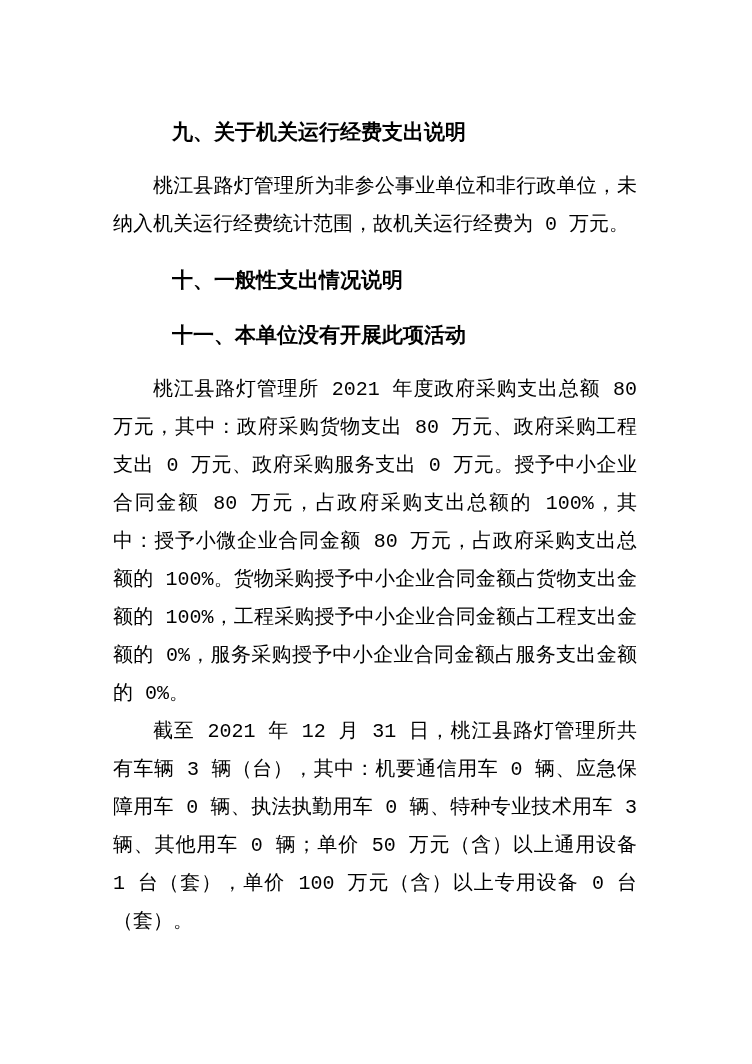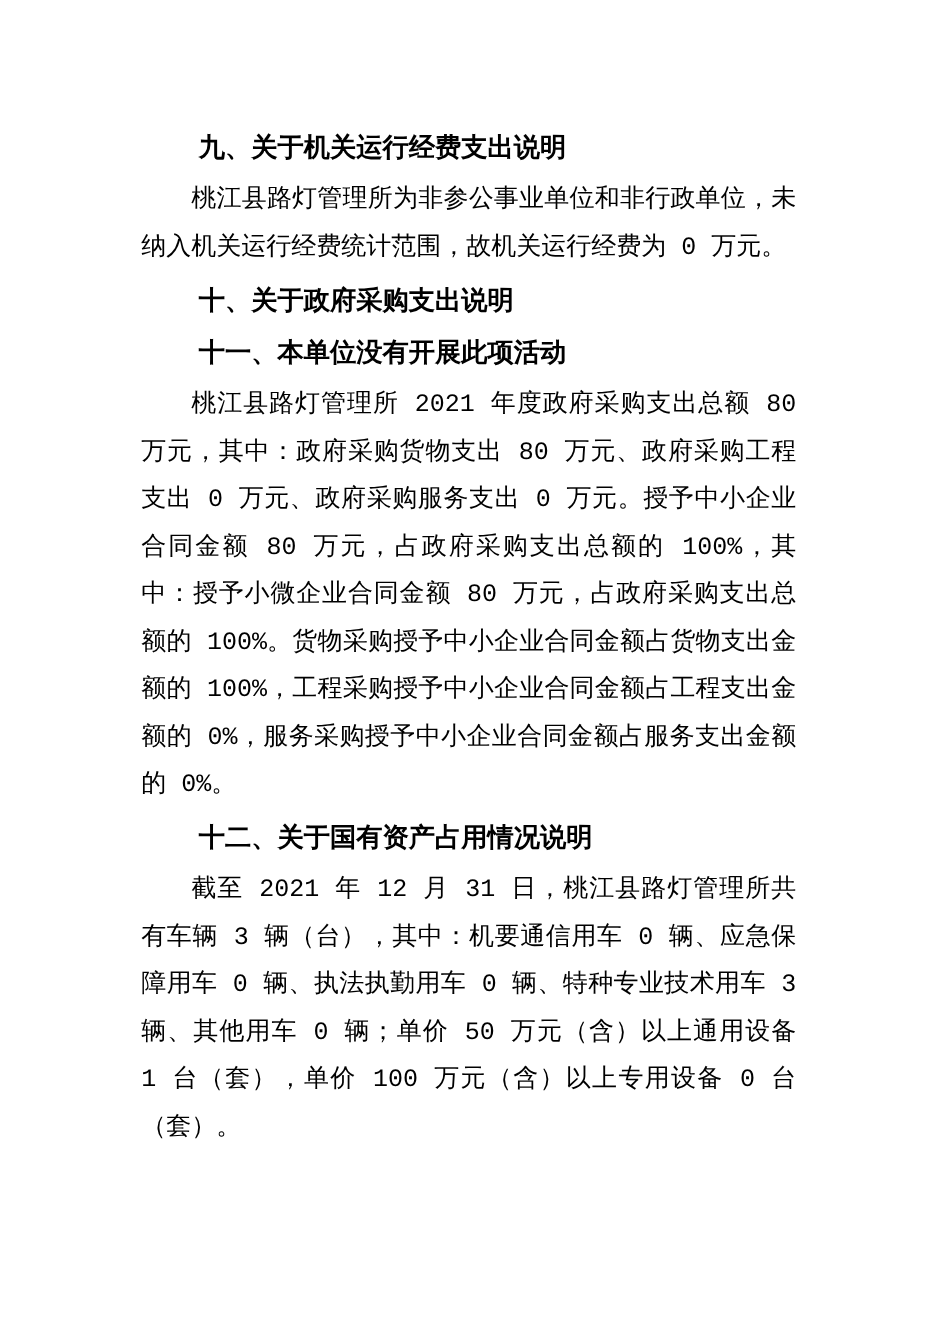--- a/index.html
+++ b/index.html
@@ -20,21 +20,21 @@
   .doc-section {
     margin: 0;
     padding: 0;
   }
   .section-heading {
     font-family: "Liberation Sans", "DejaVu Sans", sans-serif;
     font-size: 21px;
     font-weight: 700;
     line-height: 38px;
     text-indent: 2em;
-    margin: 4px;
+    margin: 17px;
     color: #000000;
     white-space: nowrap;
   }
   .paragraph {
     font-family: Liberation Mono, monospace;
     font-size: 20px;
     line-height: 38px;
     text-indent: 2em;
     text-align: justify;
     margin: 0;
@@ -45,26 +45,25 @@
 <body>
 
 <div class="page">
 
   <section class="doc-section">
     <h2 class="section-heading">九、关于机关运行经费支出说明</h2>
     <p class="paragraph">桃江县路灯管理所为非参公事业单位和非行政单位，未纳入机关运行经费统计范围，故机关运行经费为 0 万元。</p>
   </section>
 
   <section class="doc-section">
-    <h2 class="section-heading">十、关于政府采购支出说明</h2>
+    <h2 class="section-heading">十、一般性支出情况说明</h2>
   </section>
 
   <section class="doc-section">
     <h2 class="section-heading">十一、本单位没有开展此项活动</h2>
     <p class="paragraph">桃江县路灯管理所 2021 年度政府采购支出总额 80 万元，其中：政府采购货物支出 80 万元、政府采购工程支出 0 万元、政府采购服务支出 0 万元。授予中小企业合同金额 80 万元，占政府采购支出总额的 100%，其中：授予小微企业合同金额 80 万元，占政府采购支出总额的 100%。货物采购授予中小企业合同金额占货物支出金额的 100%，工程采购授予中小企业合同金额占工程支出金额的 0%，服务采购授予中小企业合同金额占服务支出金额的 0%。</p>
   </section>
 
   <section class="doc-section">
-    <h2 class="section-heading">十二、关于国有资产占用情况说明</h2>
     <p class="paragraph">截至 2021 年 12 月 31 日，桃江县路灯管理所共有车辆 3 辆（台），其中：机要通信用车 0 辆、应急保障用车 0 辆、执法执勤用车 0 辆、特种专业技术用车 3 辆、其他用车 0 辆；单价 50 万元（含）以上通用设备 1 台（套），单价 100 万元（含）以上专用设备 0 台（套）。</p>
   </section>
 
 </div>
 
 </body></html>

